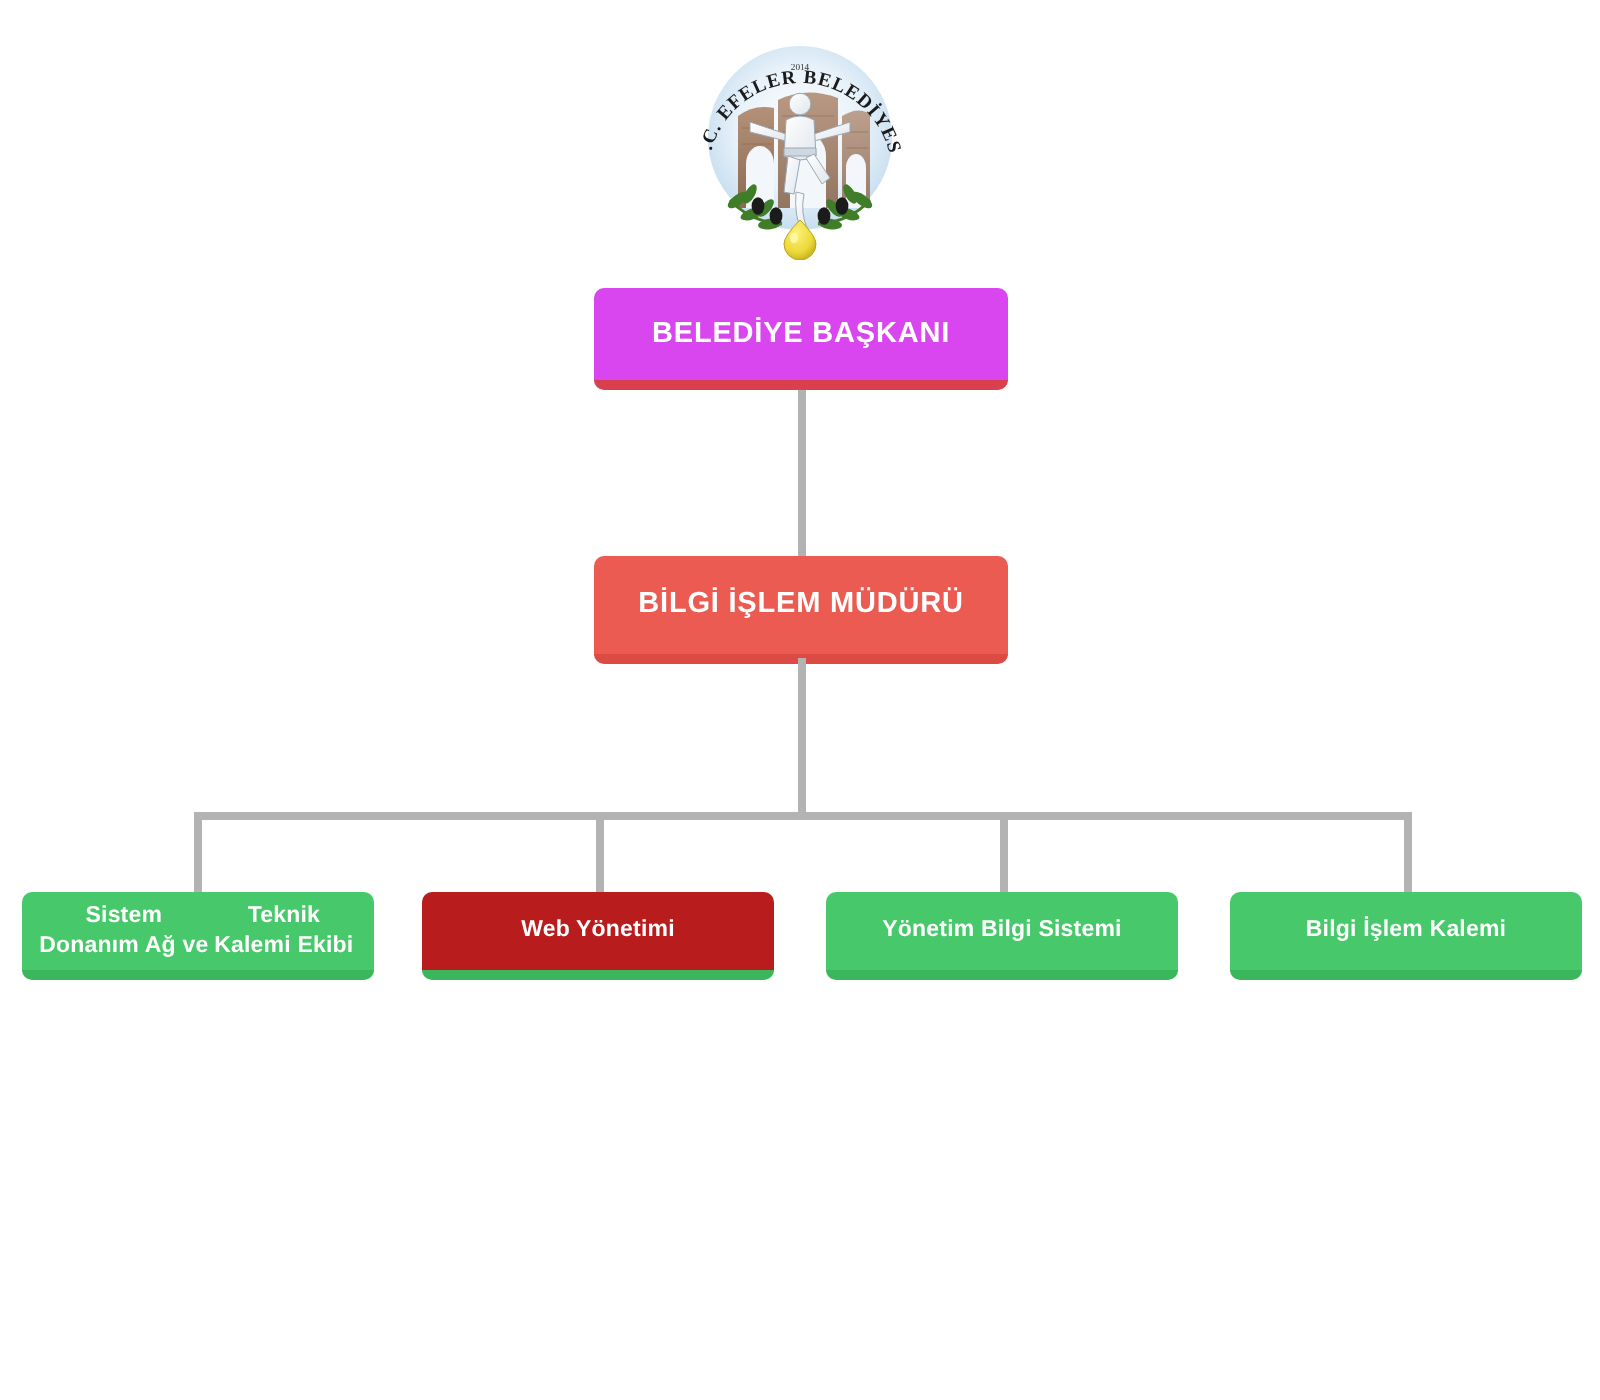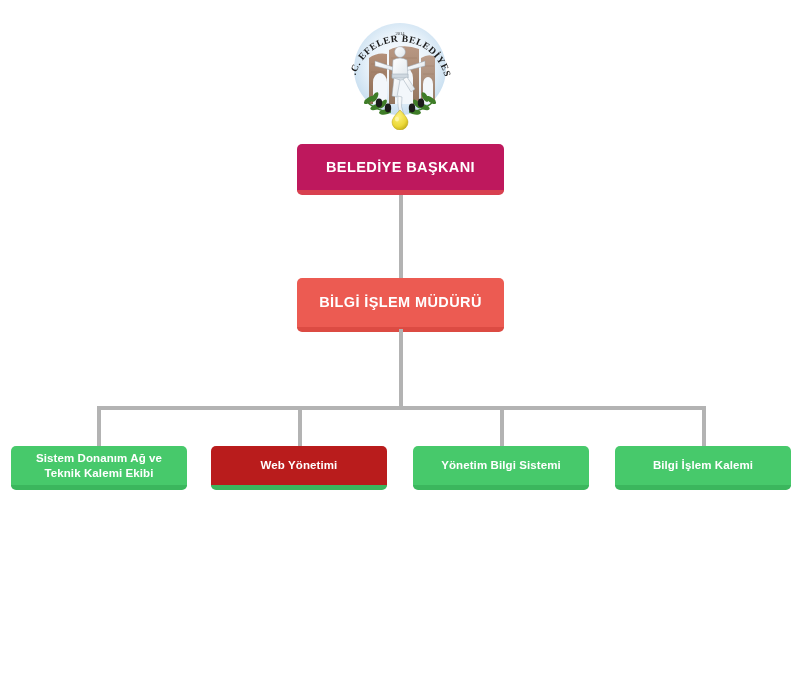--- a/index.html
+++ b/index.html
@@ -161,42 +161,42 @@
       </g>
 
       <text font-family="&quot;Liberation Serif&quot;, serif" font-size="9.6" font-weight="bold" fill="#1b1b1b" letter-spacing="0.6">
         <textPath href="#arcPath" startOffset="50%" text-anchor="middle">T.C. EFELER BELEDİYESİ</textPath>
       </text>
       <text x="55" y="23" text-anchor="middle" font-family="&quot;Liberation Serif&quot;, serif" font-size="4.6" fill="#333333">2014</text>
     </svg>
   </div>
 
   <div class="node node-top" style="left:297px; top:144px; width:207px; height:51px;
-              background:#be185d; border-bottom:5px solid #d84050;">
+              background:#d946ef; border-bottom:5px solid #d84050;">
     <span class="node-label">BELEDİYE BAŞKANI</span>
   </div>
 
   <div class="conn conn-v" style="left:399px; top:195px; height:83px;"></div>
 
   <div class="node node-top" style="left:297px; top:278px; width:207px; height:54px;
               background:#ec5b52; border-bottom:5px solid #dc4b43;">
     <span class="node-label">BİLGİ İŞLEM MÜDÜRÜ</span>
   </div>
 
   <div class="conn conn-v" style="left:399px; top:329px; height:79px;"></div>
 
   <div class="conn conn-h" style="left:97px; top:406px; width:609px;"></div>
 
   <div class="conn conn-v" style="left:97px;  top:406px; height:40px;"></div>
   <div class="conn conn-v" style="left:298px; top:406px; height:40px;"></div>
   <div class="conn conn-v" style="left:500px; top:406px; height:40px;"></div>
   <div class="conn conn-v" style="left:702px; top:406px; height:40px;"></div>
 
   <div class="node node-leaf" style="left:11px; top:446px; width:176px; height:44px;
-              background:#47c96b; border-bottom:5px solid #3bb65d; flex-direction:column;">
+              background:#47c96b; border-bottom:5px solid #3bb65d; flex-direction:row;">
     <span class="node-label">Sistem Donanım Ağ ve</span>
     <span class="node-label">Teknik Kalemi Ekibi</span>
   </div>
 
   <div class="node node-leaf" style="left:211px; top:446px; width:176px; height:44px;
               background:#b91c1c; border-bottom:5px solid #3bb65d;">
     <span class="node-label">Web Yönetimi</span>
   </div>
 
   <div class="node node-leaf" style="left:413px; top:446px; width:176px; height:44px;

